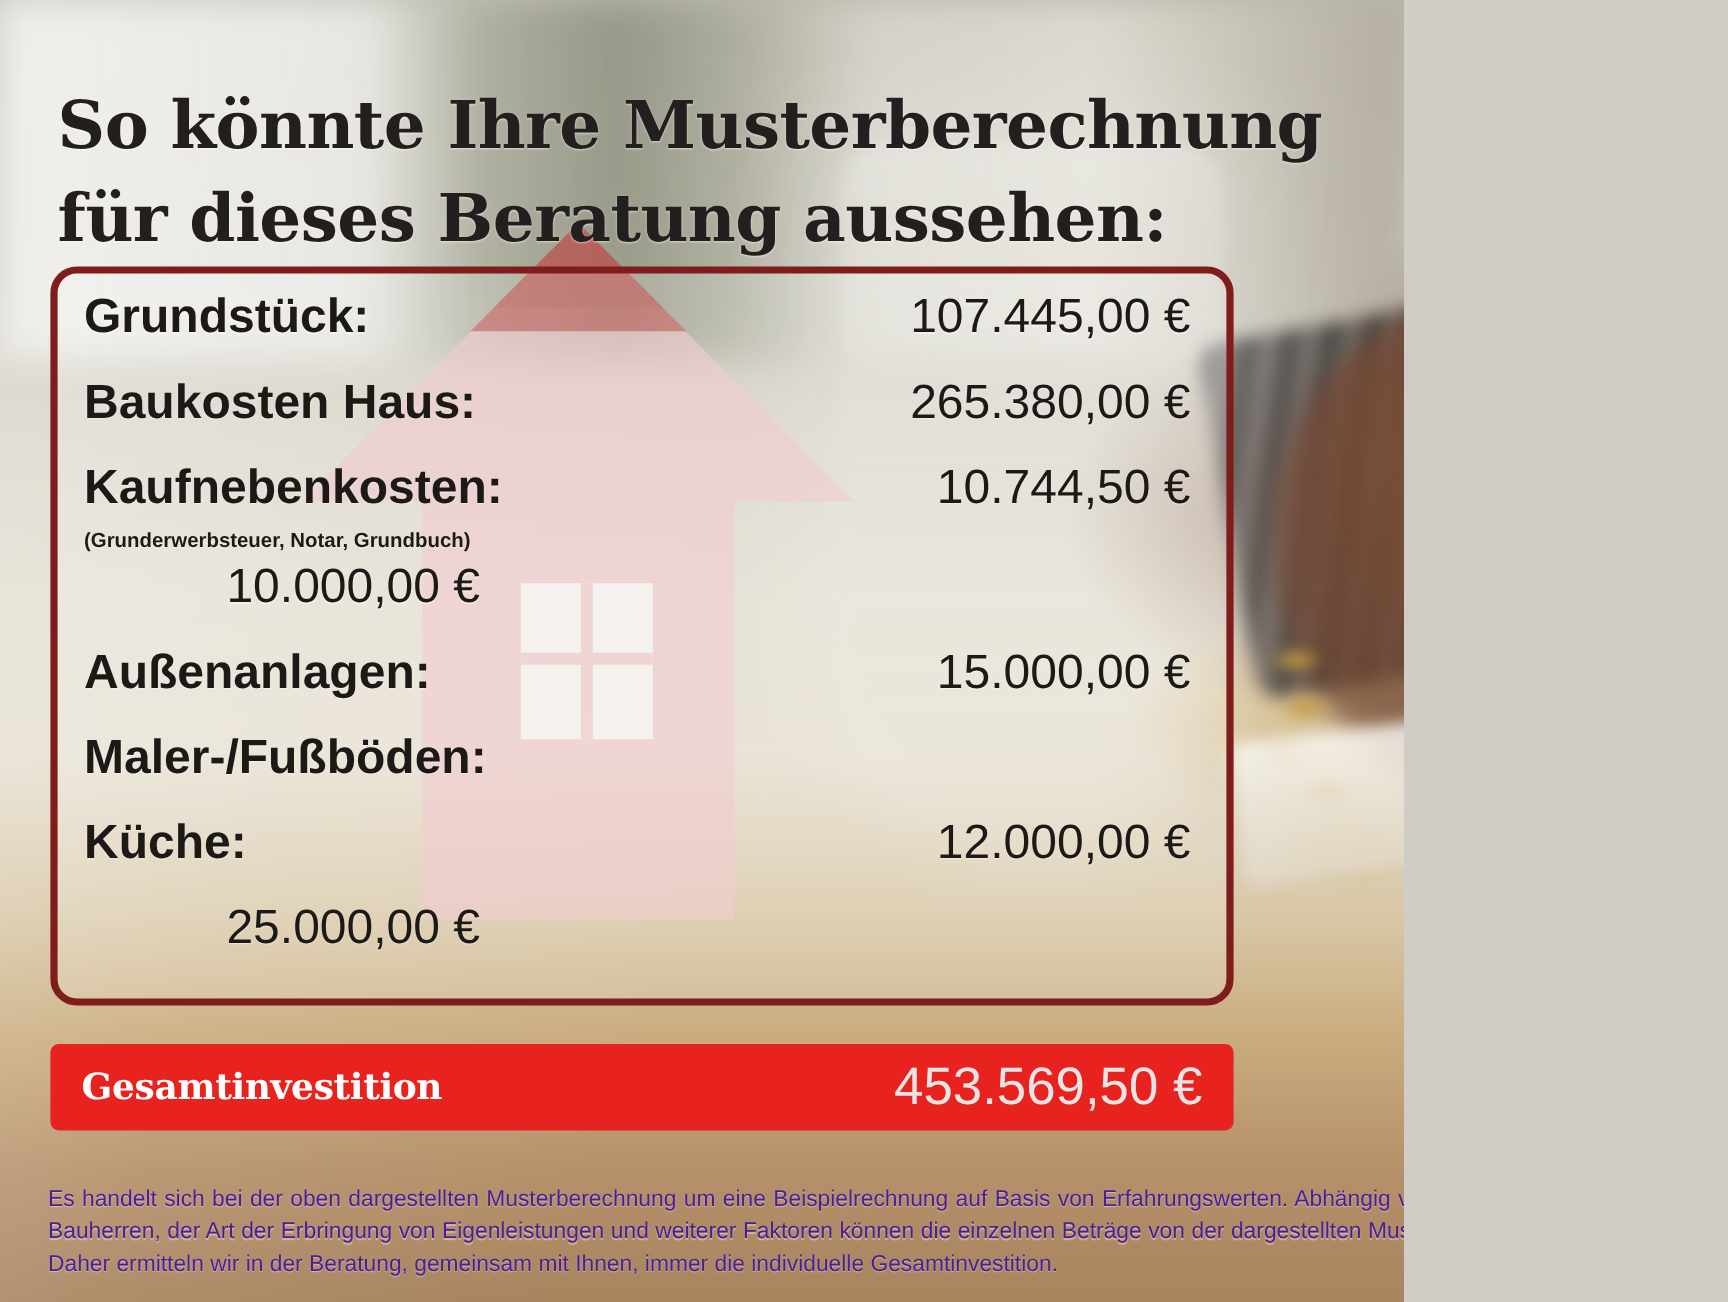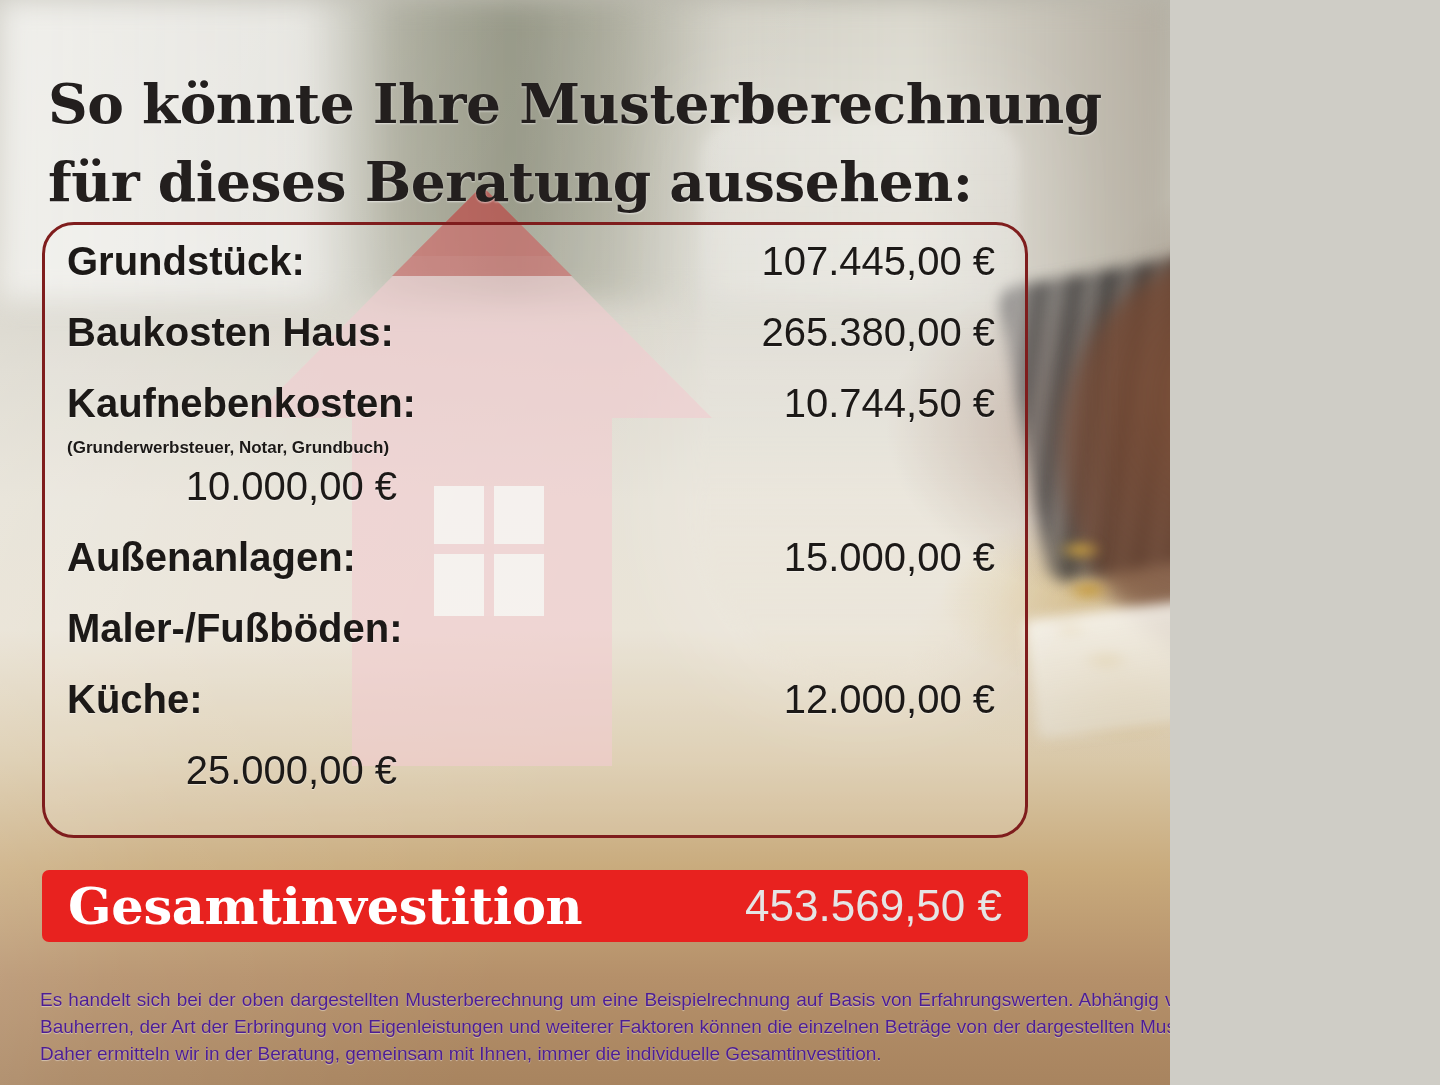--- a/index.html
+++ b/index.html
@@ -135,22 +135,22 @@
     text-shadow: 0 1px 2px rgba(255,255,255,0.55);
   }
   .headline .l2 { display: block; }
 
   .card {
     position: absolute;
     left: 42px;
     top: 222px;
     width: 986px;
     height: 616px;
-    border: 3px solid #7f1d1d;
-    border-radius: 32px;
+    border: 6px solid #7f1d1d;
+    border-radius: 22px;
     box-sizing: border-box;
     background: rgba(255,255,255,0.16);
     padding: 14px 30px 10px 22px;
   }
   .rows {
     display: flex;
     flex-direction: column;
   }
   .row {
     display: flex;
@@ -193,21 +193,21 @@
     background: #e8221f;
     border-radius: 7px;
     display: flex;
     align-items: center;
     padding: 0 26px 0 26px;
     box-sizing: border-box;
   }
   .total .t-label {
     font-family: "DejaVu Serif", "Liberation Serif", serif;
     font-weight: bold;
-    font-size: 51px;
+    font-size: 30px;
     color: #ffffff;
     letter-spacing: -0.3px;
   }
   .total .t-value {
     margin-left: auto;
     font-size: 44px;
     color: #e5e5e5;
     white-space: nowrap;
   }
 

